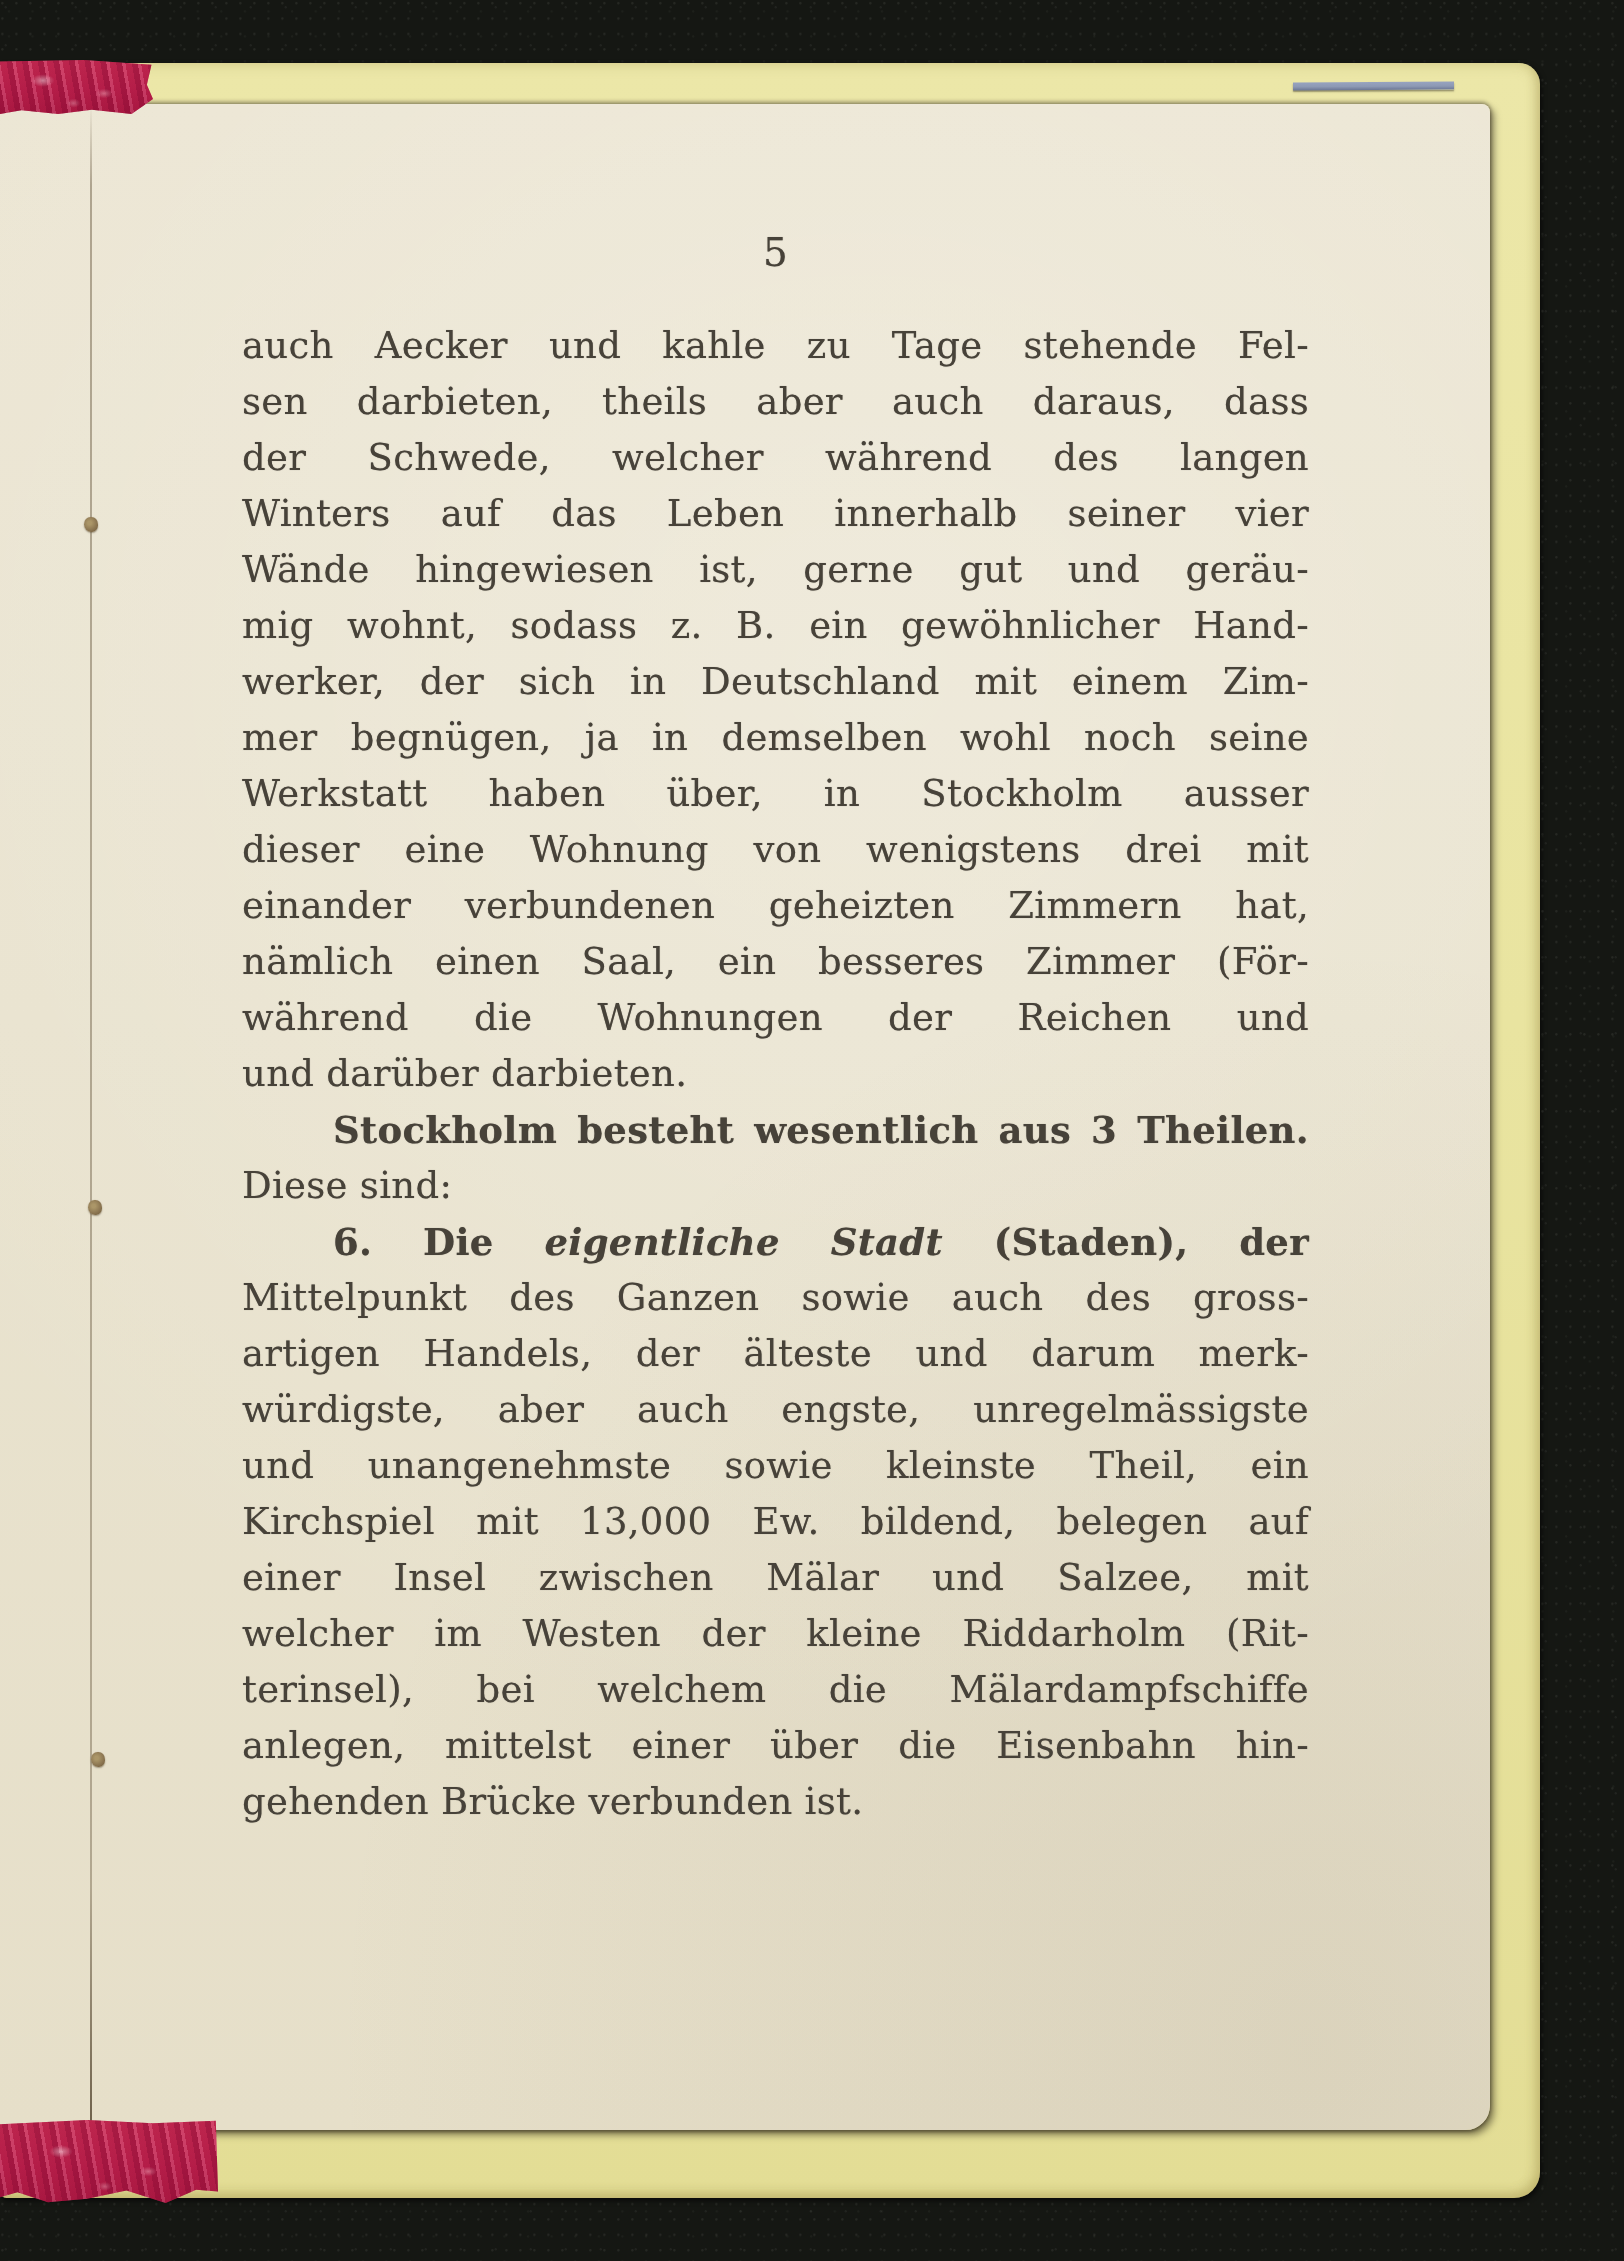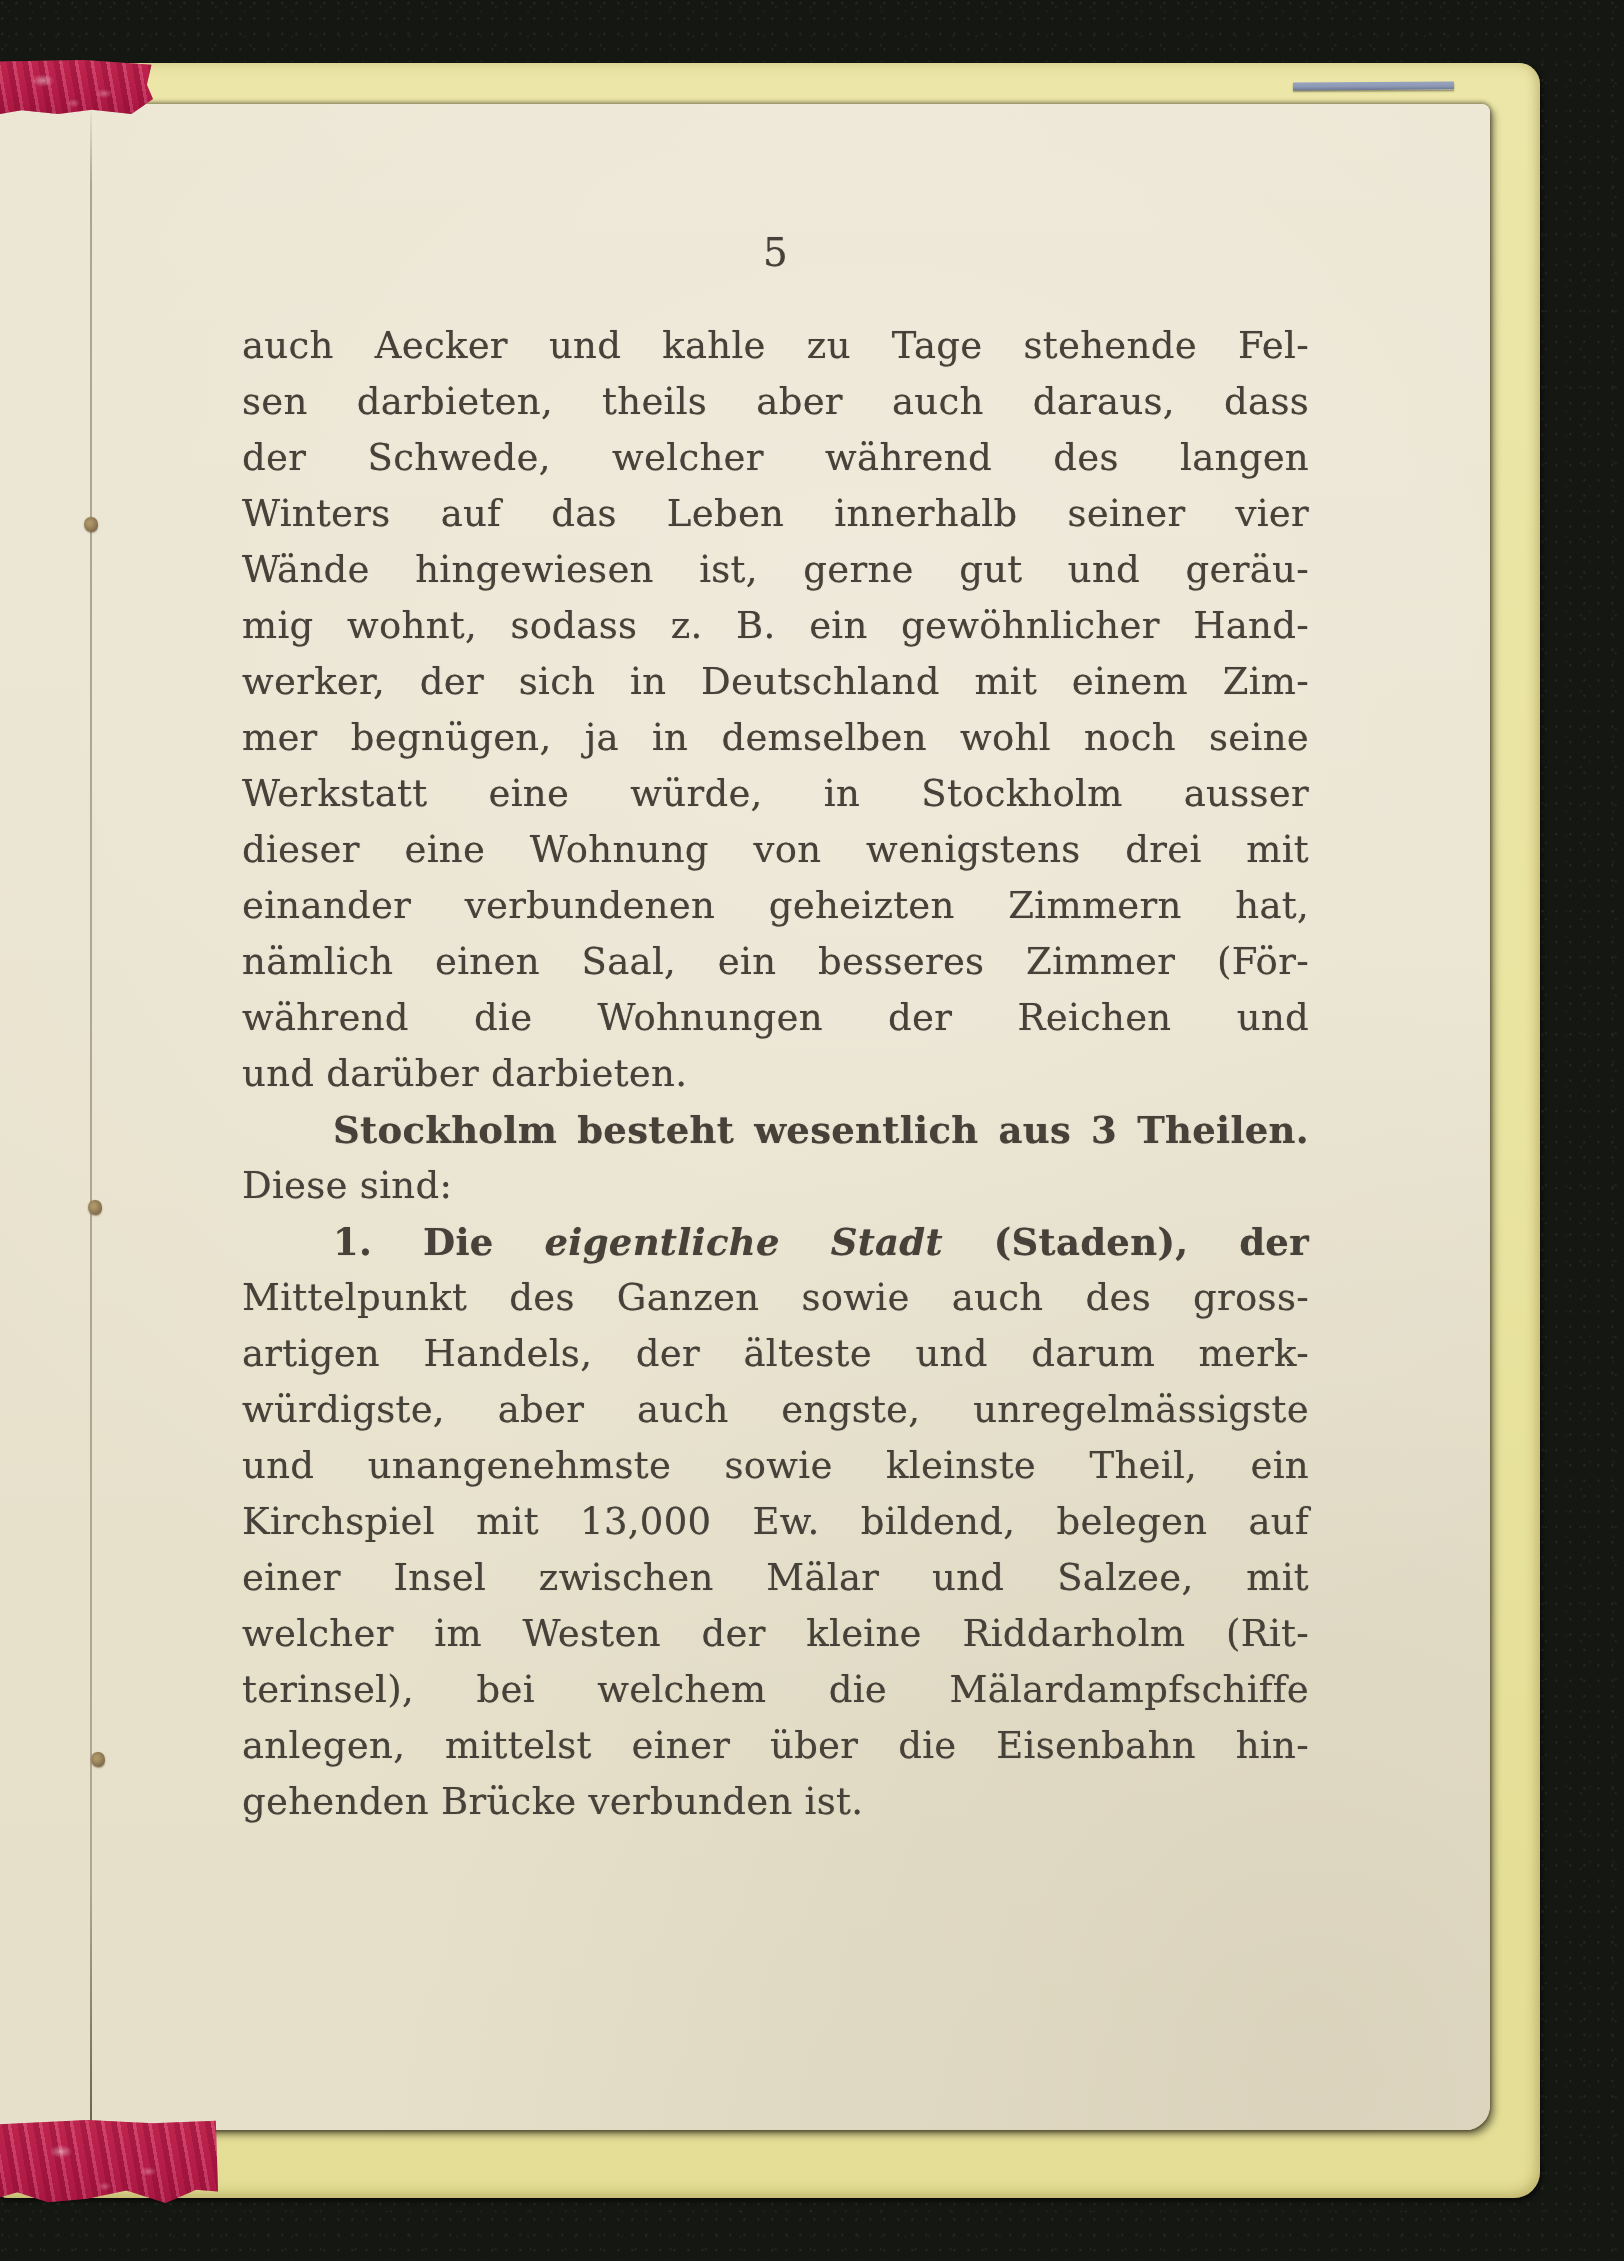--- a/index.html
+++ b/index.html
@@ -76,29 +76,29 @@
     <div class="pageno">5</div>
     <div class="textblock">
         <div class="ln">auch Aecker und kahle zu Tage stehende Fel-</div>
         <div class="ln">sen darbieten, theils aber auch daraus, dass</div>
         <div class="ln">der Schwede, welcher während des langen</div>
         <div class="ln">Winters auf das Leben innerhalb seiner vier</div>
         <div class="ln">Wände hingewiesen ist, gerne gut und geräu-</div>
         <div class="ln">mig wohnt, sodass z. B. ein gewöhnlicher Hand-</div>
         <div class="ln">werker, der sich in Deutschland mit einem Zim-</div>
         <div class="ln">mer begnügen, ja in demselben wohl noch seine</div>
-        <div class="ln">Werkstatt eine würde, in Stockholm ausser</div>
+        <div class="ln">Werkstatt haben über, in Stockholm ausser</div>
         <div class="ln">dieser eine Wohnung von wenigstens drei mit</div>
         <div class="ln">einander verbundenen geheizten Zimmern hat,</div>
         <div class="ln">nämlich einen Saal, ein besseres Zimmer (För-</div>
         <div class="ln">während die Wohnungen der Reichen und</div>
         <div class="ln last">und darüber darbieten.</div>
         <div class="ln indent">Stockholm besteht wesentlich aus 3 Theilen.</div>
         <div class="ln last">Diese sind:</div>
-        <div class="ln indent"><span>1. Die </span><span class="it">eigentliche Stadt</span><span> (Staden), der</span></div>
+        <div class="ln indent"><span>6. Die </span><span class="it">eigentliche Stadt</span><span> (Staden), der</span></div>
         <div class="ln">Mittelpunkt des Ganzen sowie auch des gross-</div>
         <div class="ln">artigen Handels, der älteste und darum merk-</div>
         <div class="ln">würdigste, aber auch engste, unregelmässigste</div>
         <div class="ln">und unangenehmste sowie kleinste Theil, ein</div>
         <div class="ln">Kirchspiel mit 13,000 Ew. bildend, belegen auf</div>
         <div class="ln">einer Insel zwischen Mälar und Salzee, mit</div>
         <div class="ln">welcher im Westen der kleine Riddarholm (Rit-</div>
         <div class="ln">terinsel), bei welchem die Mälardampfschiffe</div>
         <div class="ln">anlegen, mittelst einer über die Eisenbahn hin-</div>
         <div class="ln last">gehenden Brücke verbunden ist.</div>

